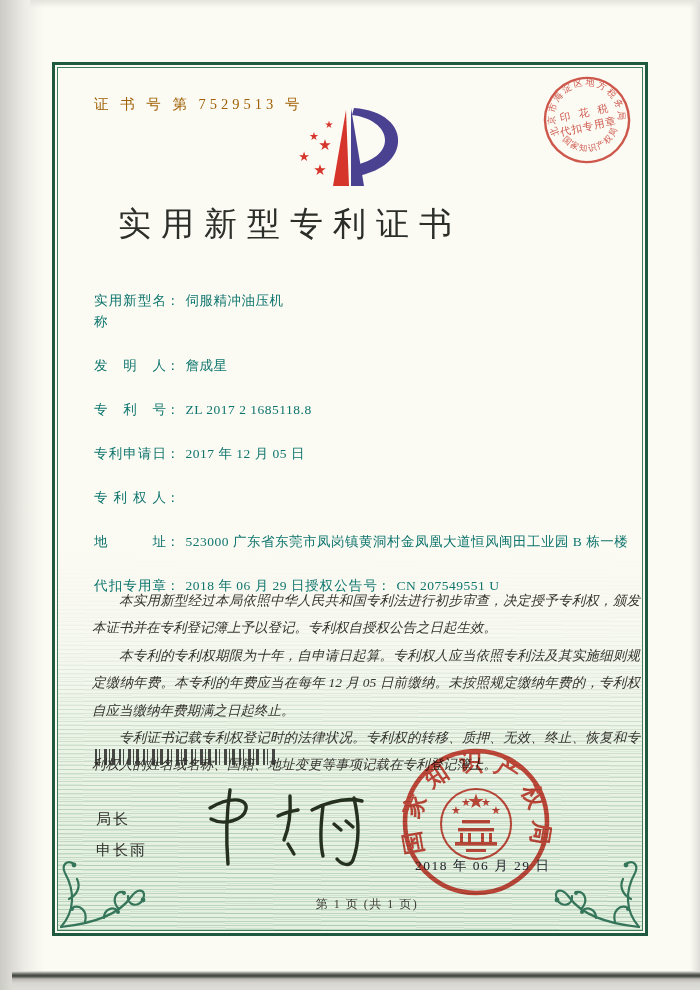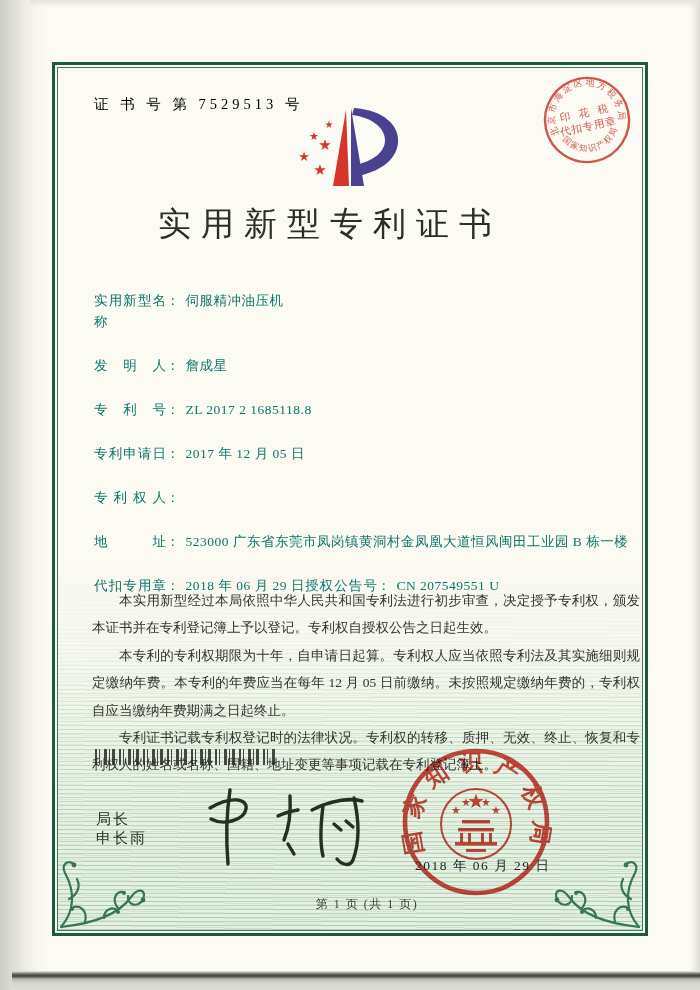--- a/index.html
+++ b/index.html
@@ -25,51 +25,51 @@
   .frame-inner{position:absolute;inset:2px;border:1px solid #3f7d5e;}
   
   .pattern{position:absolute;inset:0;
     background-image:
       repeating-linear-gradient(0deg, rgba(88,150,108,.30) 0 1px, rgba(255,255,255,0) 1px 4px),
       repeating-linear-gradient(1.2deg, rgba(88,150,108,.14) 0 1px, rgba(255,255,255,0) 1px 5px),
       linear-gradient(180deg,#eaf3e6 0,#e4f0e0 100%);}
   .pattern-fade{position:absolute;inset:0;
     background:linear-gradient(180deg,#fbfaf3 0%,#fbfaf3 56%,rgba(251,250,243,.82) 66%,rgba(251,250,243,.30) 78%,rgba(251,250,243,.06) 90%,rgba(251,250,243,0) 100%);}
 
-  .cert-no{position:absolute;left:94px;top:95px;font-size:14.5px;letter-spacing:4px;color:#000000;}
+  .cert-no{position:absolute;left:94px;top:95px;font-size:14.5px;letter-spacing:4px;color:#a16207;}
 
   .logo{position:absolute;left:296px;top:106px;width:108px;height:86px;}
 
   .title{position:absolute;left:52px;width:476px;top:202px;text-align:center;
-    font-size:33px;letter-spacing:10px;font-weight:500;color:#2b2e29;padding-left:40px;}
+    font-size:33px;letter-spacing:10px;font-weight:500;color:#2b2e29;}
 
   .fields{position:absolute;left:94px;top:290px;width:552px;font-size:13.5px;color:#0f766e;}
   .frow{display:flex;align-items:flex-start;line-height:21px;margin-bottom:23px;}
   .flabel{display:inline-block;width:72px;text-align:justify;text-align-last:justify;flex:none;}
   .fcolon{flex:none;}
   .fvalue{margin-left:6px;letter-spacing:.5px;}
   .fvalue.wrap{width:458px;}
   .grant-no-group{display:flex;}
 
   .paras{position:absolute;left:92px;top:587px;width:548px;font-size:13.5px;line-height:27.4px;
-    text-align:justify;color:#34342e;}
+    text-align:justify;color:#34342e;font-style:italic;}
   .paras p{margin:0;text-indent:2em;}
 
   .barcode{position:absolute;left:95px;top:749px;width:181px;height:16px;
     background:repeating-linear-gradient(90deg,
       #2a2a28 0 2px, transparent 2px 4px,
       #2a2a28 4px 5px, transparent 5px 9px,
       #2a2a28 9px 12px, transparent 12px 14px,
       #2a2a28 14px 15px, transparent 15px 17px,
       #2a2a28 17px 20px, transparent 20px 24px);
     opacity:.85;}
 
   .signoff{position:absolute;left:96px;top:810px;font-size:15px;color:#2e2e29;
     font-family:"Liberation Sans","DejaVu Sans",sans-serif;}
-  .signoff div{margin-bottom:0;letter-spacing:2px;}
+  .signoff div{margin-bottom:12px;letter-spacing:2px;}
   .signature{position:absolute;left:196px;top:782px;width:172px;height:98px;}
 
   .seal{position:absolute;left:400px;top:746px;width:152px;height:152px;opacity:.93;mix-blend-mode:multiply;}
   .seal-date{position:absolute;left:415px;top:857px;font-size:13.5px;letter-spacing:1.5px;color:#23232c;z-index:5;}
 
   .stamp{position:absolute;left:531px;top:64px;width:112px;height:112px;opacity:.88;mix-blend-mode:multiply;}
 
   .footer{position:absolute;left:52px;width:596px;top:896px;text-align:center;
     font-size:12px;letter-spacing:1.5px;color:#3a3a34;padding-left:17px;}
 

